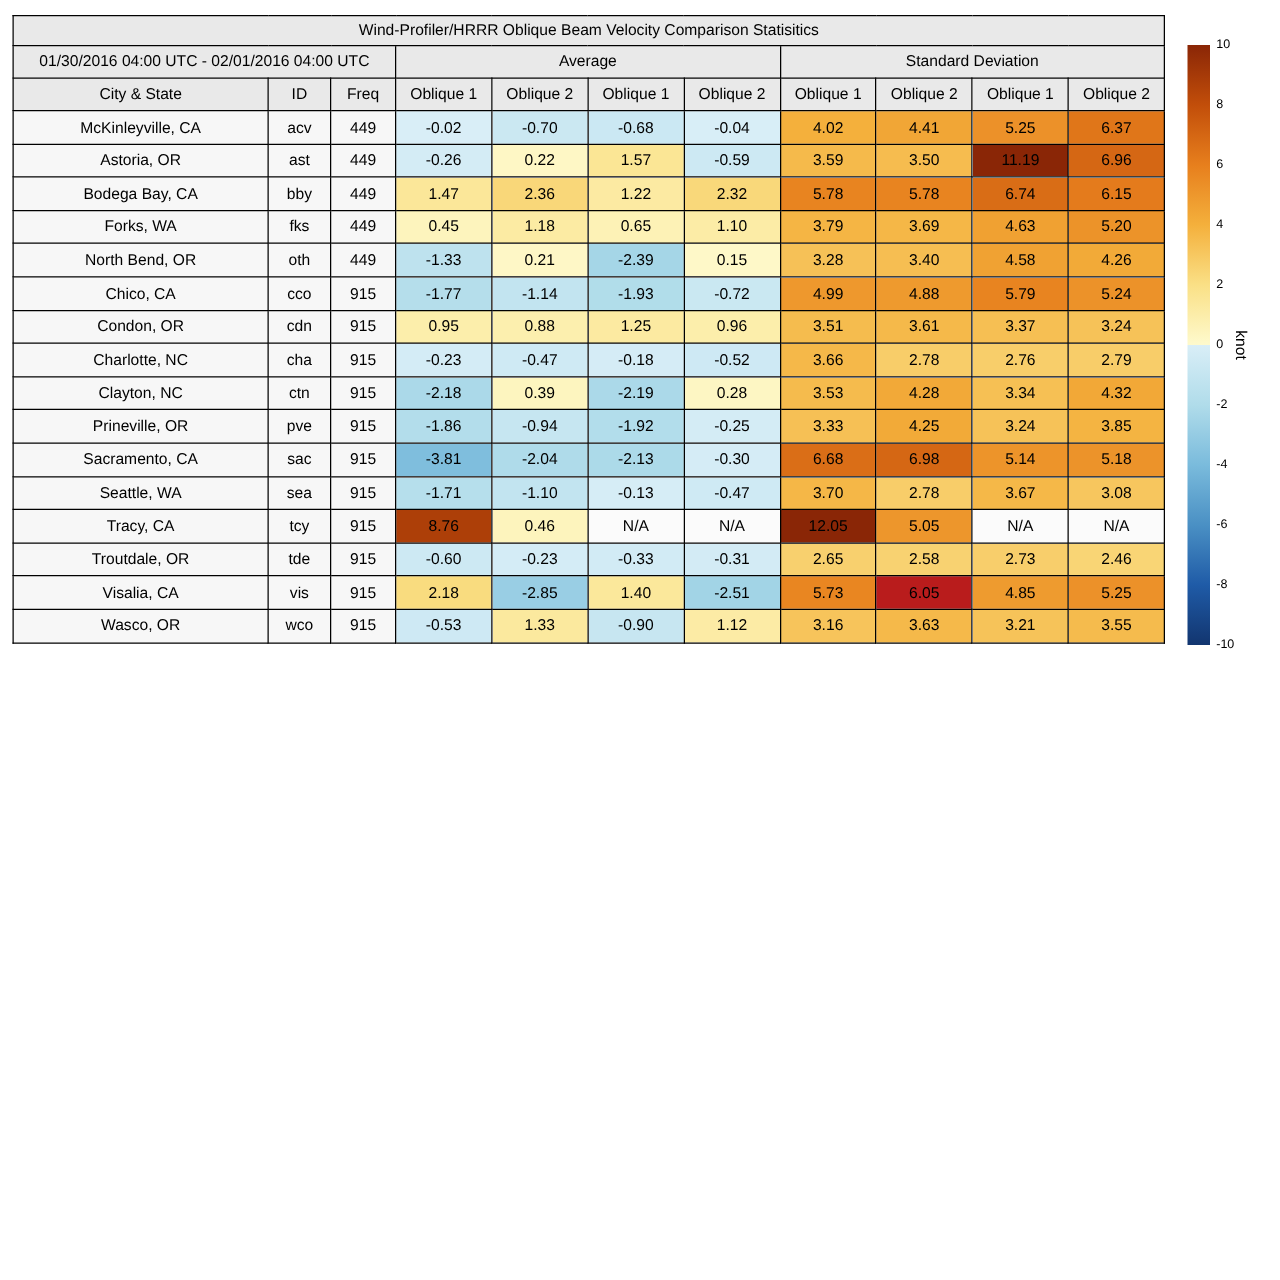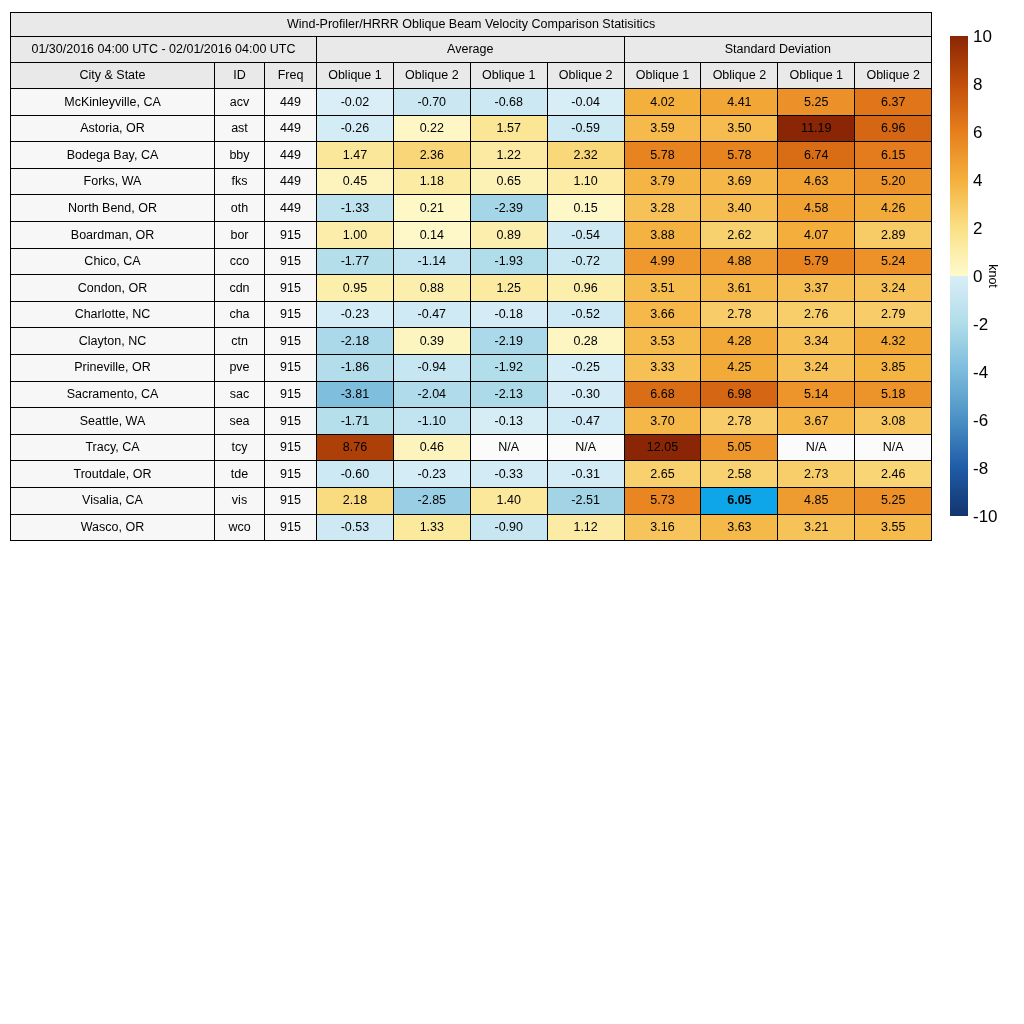--- a/index.html
+++ b/index.html
@@ -10,21 +10,21 @@
   .grid th,.grid td{border:1px solid #000;font-weight:normal;text-align:center;
              padding:0;font-size:12.5px;line-height:1;overflow:hidden;white-space:nowrap;}
   .grid .hd{background:#e9e9e9;height:25px;}
   .grid tr.r-title th{height:23px;}
   .grid tbody td{height:25.6px;}
   .grid td.label{background:#f7f7f7;}
   .grid td.na{background:#fbfbfb;}
   .cbar-wrap{position:absolute;left:950px;top:36px;width:74px;height:480px;}
   .cbar{position:absolute;left:0;top:0;width:18px;height:480px;}
   .cbar-tick{position:absolute;left:23px;transform:translateY(-50%);
-             font-size:17px;line-height:1;}
+             font-size:10px;line-height:1;}
   .cbar-label{position:absolute;left:36px;top:50%;transform:translateY(-50%);
              writing-mode:vertical-rl;font-size:12.5px;}
 </style>
 </head>
 <body>
 
 <div class="canvas">
 
   <table class="grid">
     <colgroup>
@@ -123,33 +123,20 @@
           <td class="val" style="background: rgb(190, 226, 238);">-1.33</td>
           <td class="val" style="background: rgb(254, 247, 198);">0.21</td>
           <td class="val" style="background: rgb(165, 214, 231);">-2.39</td>
           <td class="val" style="background: rgb(254, 248, 200);">0.15</td>
           <td class="val" style="background: rgb(246, 193, 87);">3.28</td>
           <td class="val" style="background: rgb(246, 190, 82);">3.40</td>
           <td class="val" style="background: rgb(240, 162, 51);">4.58</td>
           <td class="val" style="background: rgb(242, 170, 56);">4.26</td>
         </tr>
         <tr>
-          <td class="label">Boardman, OR</td>
-          <td class="label">bor</td>
-          <td class="label">915</td>
-          <td class="val" style="background: rgb(252, 237, 170);">1.00</td>
-          <td class="val" style="background: rgb(254, 248, 200);">0.14</td>
-          <td class="val" style="background: rgb(252, 238, 173);">0.89</td>
-          <td class="val" style="background: rgb(206, 233, 243);">-0.54</td>
-          <td class="val" style="background: rgb(244, 179, 64);">3.88</td>
-          <td class="val" style="background: rgb(248, 209, 111);">2.62</td>
-          <td class="val" style="background: rgb(244, 174, 59);">4.07</td>
-          <td class="val" style="background: rgb(247, 203, 101);">2.89</td>
-        </tr>
-        <tr>
           <td class="label">Chico, CA</td>
           <td class="label">cco</td>
           <td class="label">915</td>
           <td class="val" style="background: rgb(181, 222, 235);">-1.77</td>
           <td class="val" style="background: rgb(194, 228, 240);">-1.14</td>
           <td class="val" style="background: rgb(177, 221, 234);">-1.93</td>
           <td class="val" style="background: rgb(202, 232, 242);">-0.72</td>
           <td class="val" style="background: rgb(238, 152, 45);">4.99</td>
           <td class="val" style="background: rgb(238, 154, 46);">4.88</td>
           <td class="val" style="background: rgb(232, 132, 32);">5.79</td>
@@ -261,21 +248,21 @@
         </tr>
         <tr>
           <td class="label">Visalia, CA</td>
           <td class="label">vis</td>
           <td class="label">915</td>
           <td class="val" style="background: rgb(249, 220, 127);">2.18</td>
           <td class="val" style="background: rgb(153, 206, 228);">-2.85</td>
           <td class="val" style="background: rgb(251, 232, 155);">1.40</td>
           <td class="val" style="background: rgb(162, 212, 230);">-2.51</td>
           <td class="val" style="background: rgb(233, 134, 33);">5.73</td>
-          <td class="val" style="background: #0ea5e9; font-weight: bold;">6.05</td>
+          <td class="val" style="background: #b91c1c;">6.05</td>
           <td class="val" style="background: rgb(238, 155, 47);">4.85</td>
           <td class="val" style="background: rgb(236, 145, 41);">5.25</td>
         </tr>
         <tr>
           <td class="label">Wasco, OR</td>
           <td class="label">wco</td>
           <td class="label">915</td>
           <td class="val" style="background: rgb(206, 233, 244); margin-left: 16px;">-0.53</td>
           <td class="val" style="background: rgb(251, 233, 158);">1.33</td>
           <td class="val" style="background: rgb(199, 230, 241);">-0.90</td>

